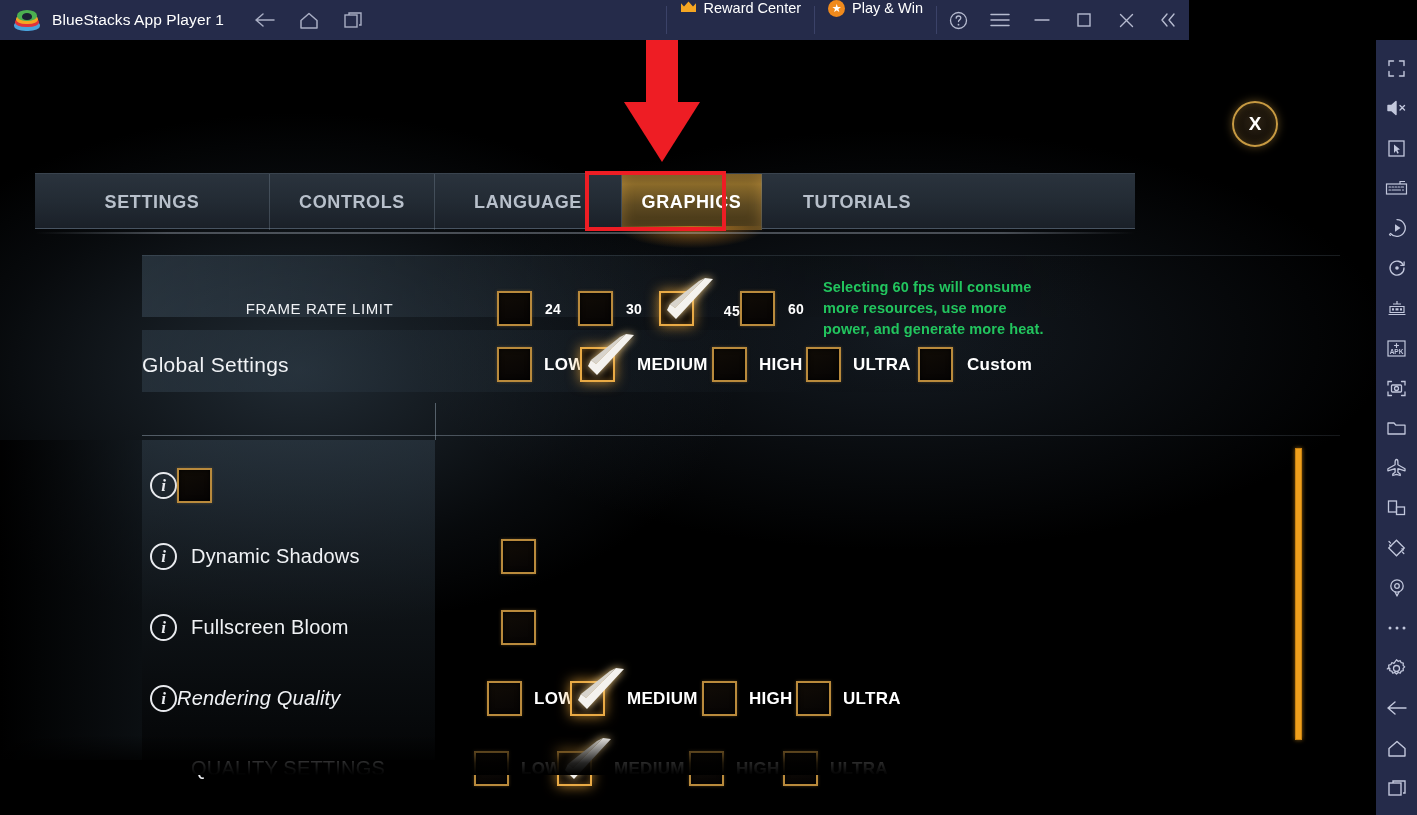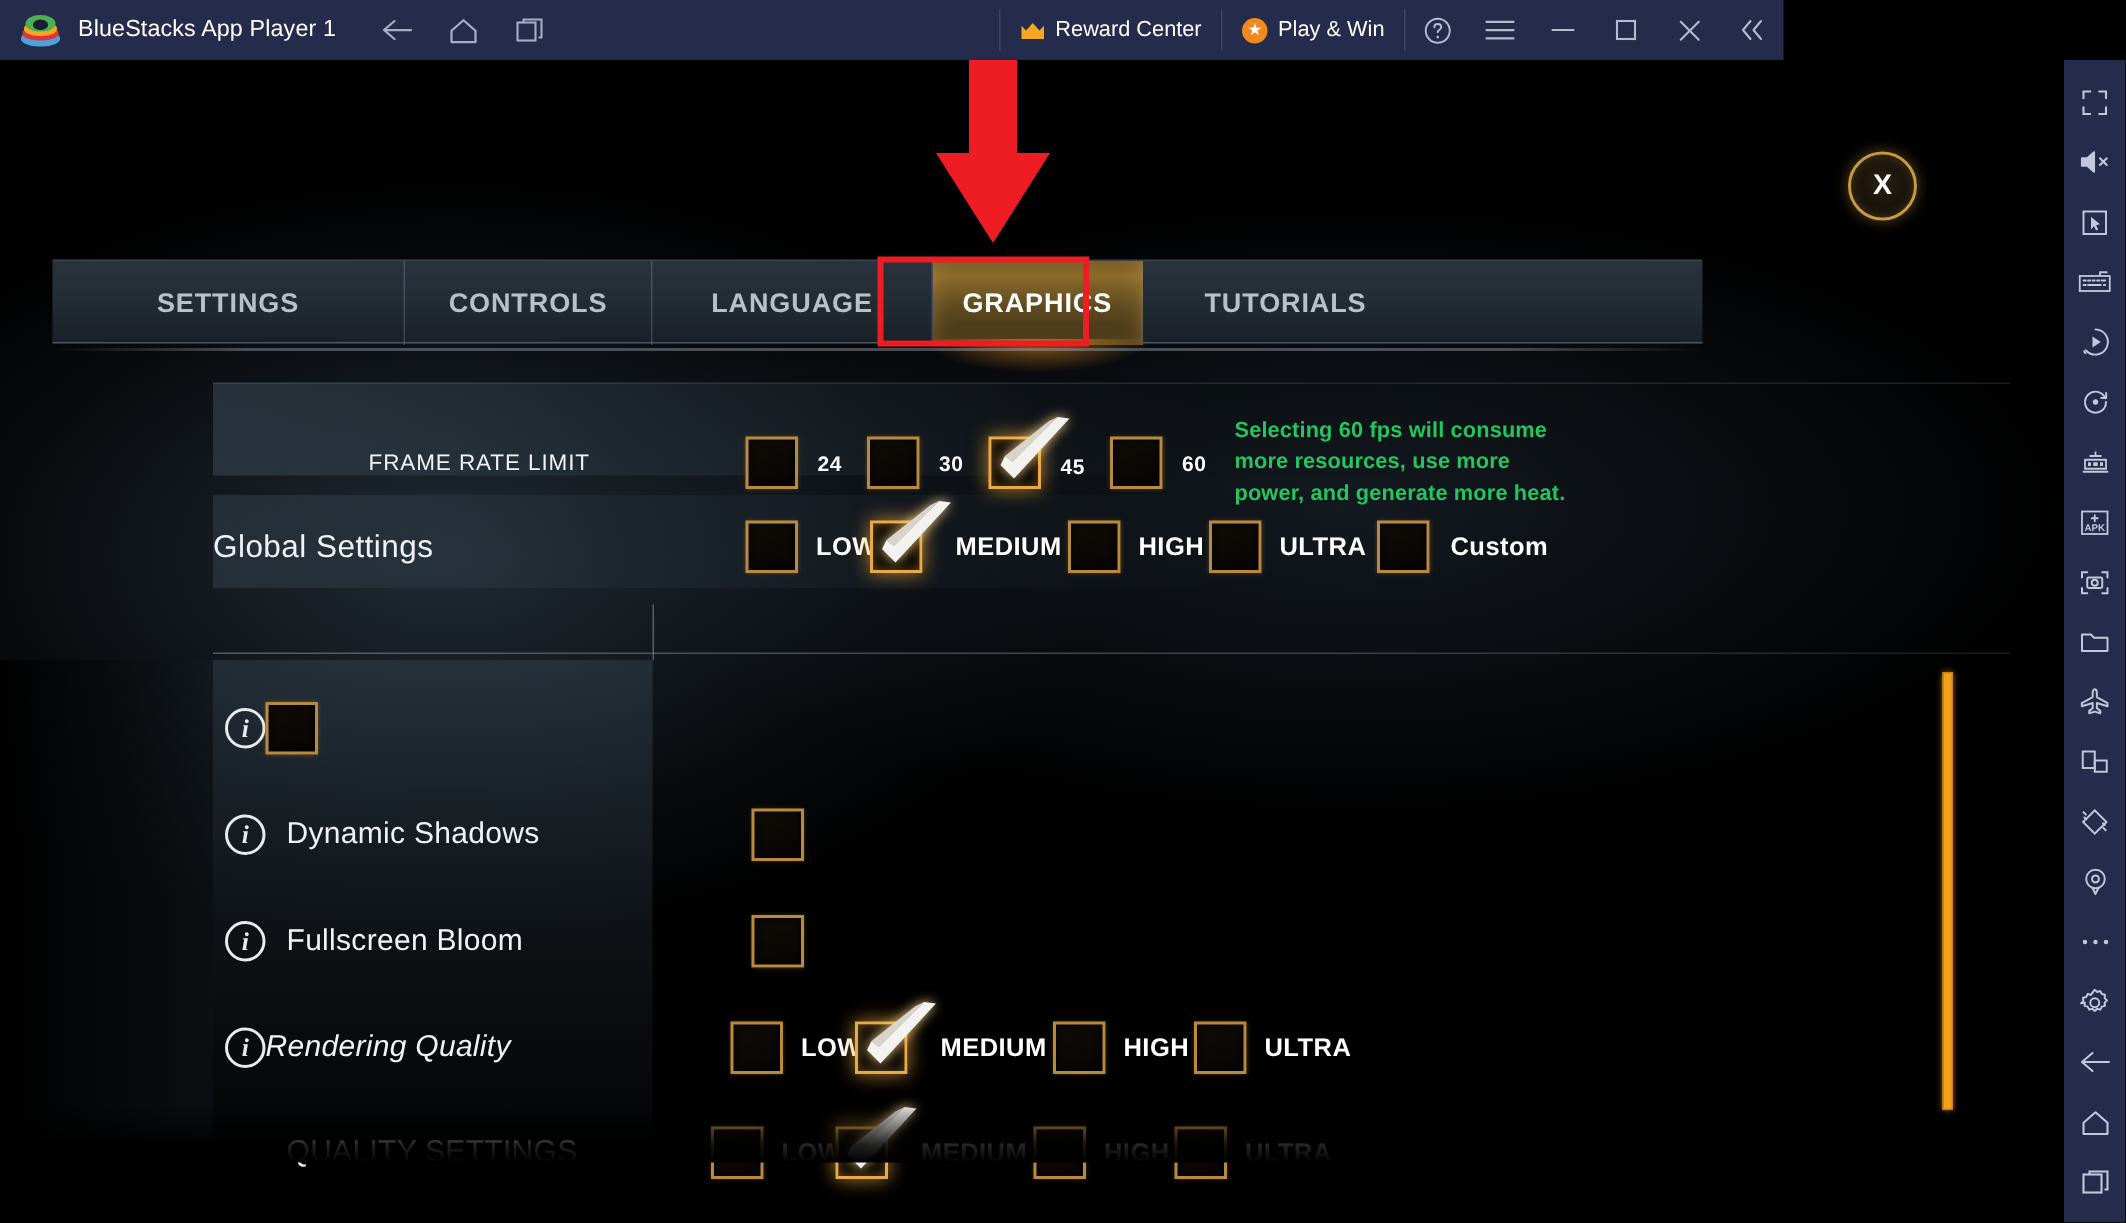--- a/index.html
+++ b/index.html
@@ -25,21 +25,21 @@
   .bs-l5 { left:8px; top:6px; width:10px; height:7px; background:#1a1f33; border-radius:50%; }
   .bs-title { color:#ffffff; font-size:15.5px; margin-left:12px; letter-spacing:.1px; }
 
   .navicons { display:flex; align-items:center; margin-left:30px; gap:22px; }
   .navicon { width:22px; height:22px; display:flex; align-items:center; justify-content:center;
              color:#a9aec4; }
   .navicon svg { display:block; }
 
   .topright { position:absolute; right:0; top:0; height:40px; display:flex; align-items:center; }
   .tr-sep { width:1px; height:28px; background:#3b4268; }
-  .pill { display:flex; align-items:center; gap:7px; padding:0 13px; height:40px;
+  .pill { display:flex; gap:7px; padding:0 13px; height:40px;
           color:#fff; font-size:14.5px; }
   .crown { width:17px; height:13px; position:relative; }
   .crown svg { display:block; }
   .starbadge { width:17px; height:17px; border-radius:50%; background:#f08a1d;
                display:flex; align-items:center; justify-content:center; }
   .starbadge span { color:#fff; font-size:11px; line-height:1; }
   .wbtn { width:42px; height:40px; display:flex; align-items:center; justify-content:center;
           color:#b6bbd0; }
   .wbtn svg { display:block; }
 
@@ -480,21 +480,21 @@
         <div class="optlabel num" style="margin:0 0 0 13px; width:33px;">30</div>
 
         <div class="cb checked">
           <span class="tick">
             <svg width="64" height="52" viewBox="0 0 64 52">
               <path d="M12 33 L21 42 L58 2 L50 1 L20 31 L15 27 Z" fill="#f4f2ee"></path>
               <path d="M15 27 L20 31 L50 1 L44 4 Z" fill="#d8d4cc"></path>
             </svg>
           </span>
         </div>
-        <div class="optlabel num" style="margin:5px 0 0 13px; width:33px;">45</div>
+        <div class="optlabel num" style="margin:5px 0 0 13px; width:33px;text-align:right;">45</div>
 
         <div class="cb"></div>
         <div class="optlabel num" style="margin:0 0 0 13px; width:31px;">60</div>
 
         <div class="hint" style="position:static; width:232px; margin-left:4px;">Selecting 60 fps will consume more resources, use more power, and generate more heat.</div>
       </div>
 
       <div class="row" style="top:112px; left:142px;">
         <div class="rowlabel" style="width:355px;">Global Settings</div>
 

